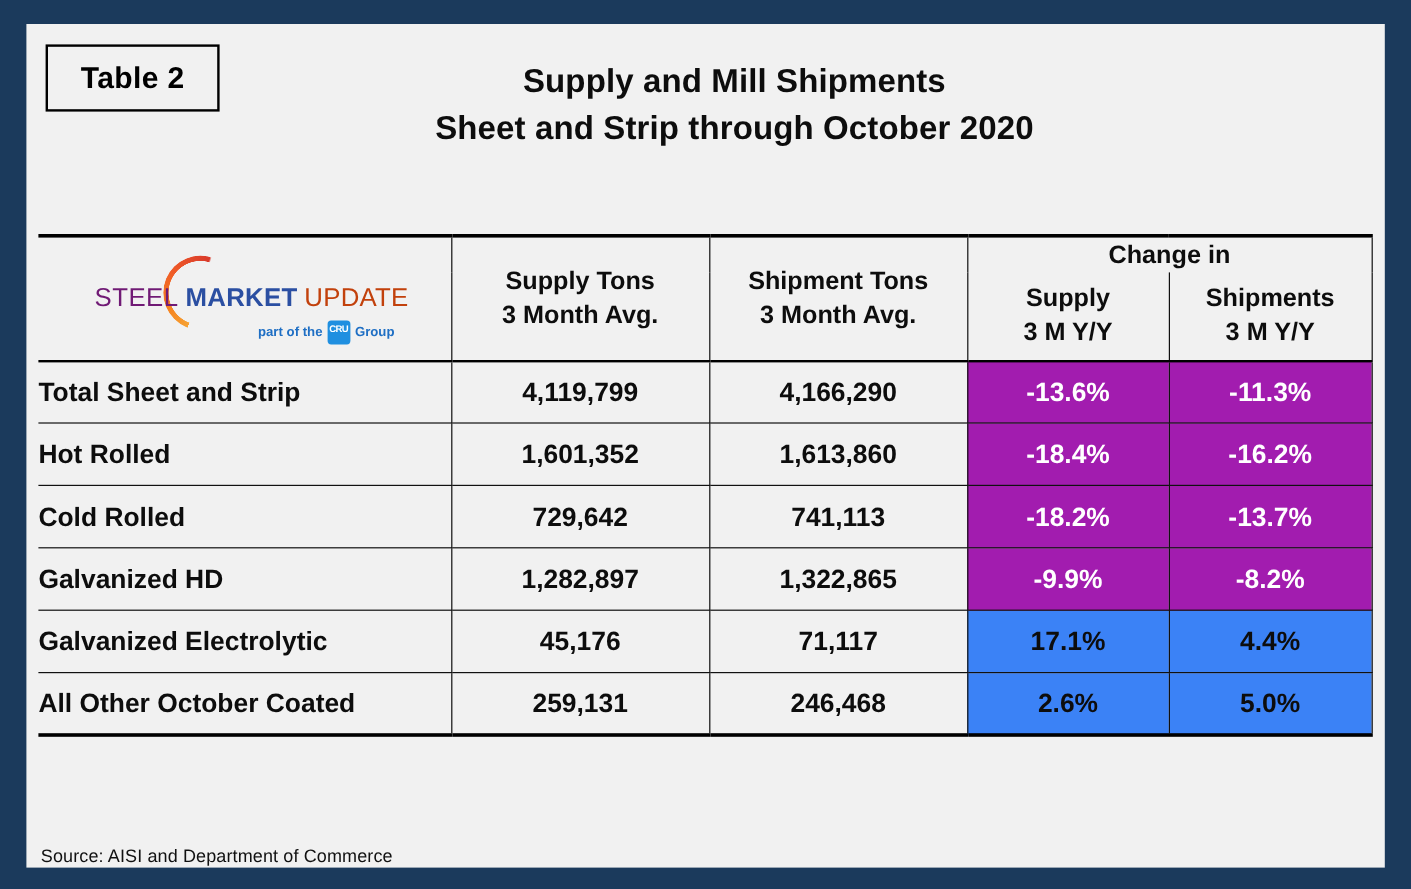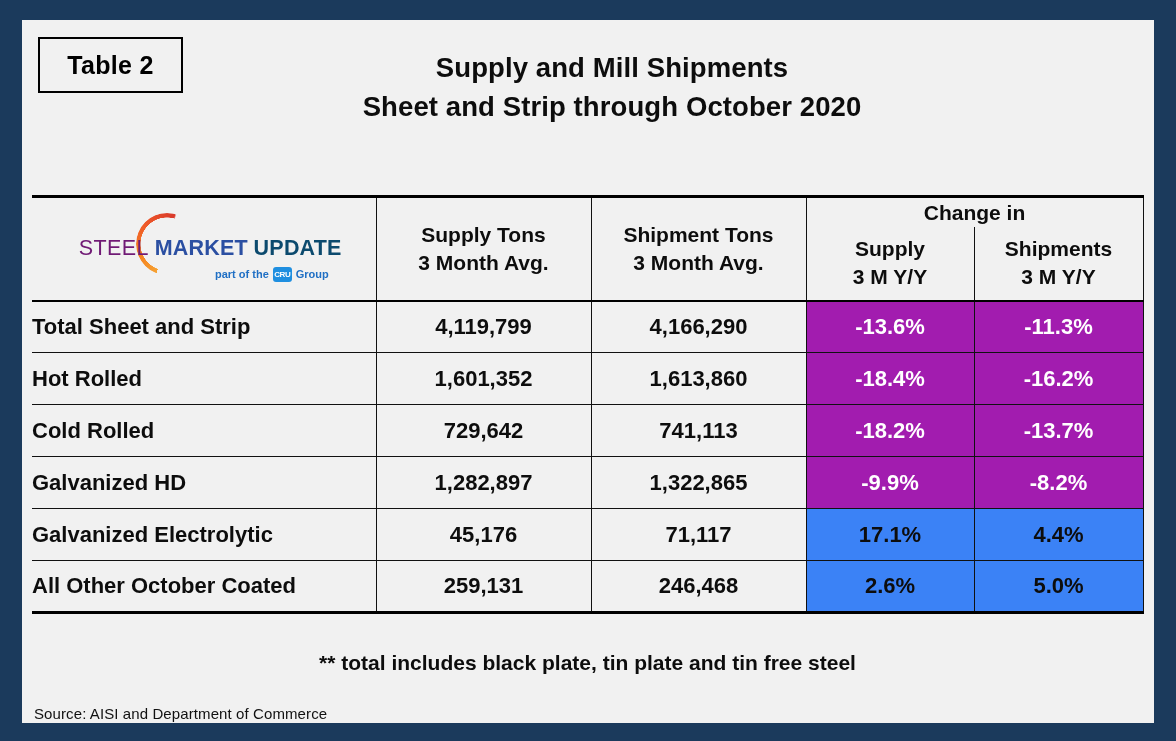--- a/index.html
+++ b/index.html
@@ -164,40 +164,40 @@
     font-weight: normal;
     color: #701a75;
     letter-spacing: 0.4px;
   }
   .lt-market {
     font-weight: bold;
     color: #2b4fa2;
     letter-spacing: 0.2px;
   }
   .lt-update {
-    font-weight: bold;
-    color: #0c4a6e;
+    font-weight: normal;
+    color: #c2410c;
     letter-spacing: 0.2px;
   }
   .logo-sub {
     position: absolute;
     right: 0;
     top: 57px;
     font-size: 11px;
     font-weight: bold;
     color: #1f6fc4;
     white-space: nowrap;
     display: flex;
     align-items: center;
     gap: 4px;
   }
   .cru-chip {
     display: inline-block;
     width: 19px;
-    height: 15px;
+    height: 20px;
     background: #1f8fe0;
     border-radius: 3px;
     position: relative;
     color: #fff;
     font-size: 8px;
     font-weight: bold;
     line-height: 15px;
     text-align: center;
     letter-spacing: -0.5px;
   }
@@ -359,17 +359,16 @@
           <tr class="data-row">
             <td class="cell-label">All Other October Coated</td>
             <td class="cell-num">259,131</td>
             <td class="cell-num">246,468</td>
             <td class="cell-pct pos">2.6%</td>
             <td class="cell-pct pos">5.0%</td>
           </tr>
         </tbody>
     </table>
 
-    <div class="footnote">** total includes black plate, tin plate and tin free steel</div>
     <div class="source">Source: AISI and Department of Commerce</div>
 
   </div>
 </div>
 
 </body></html>

